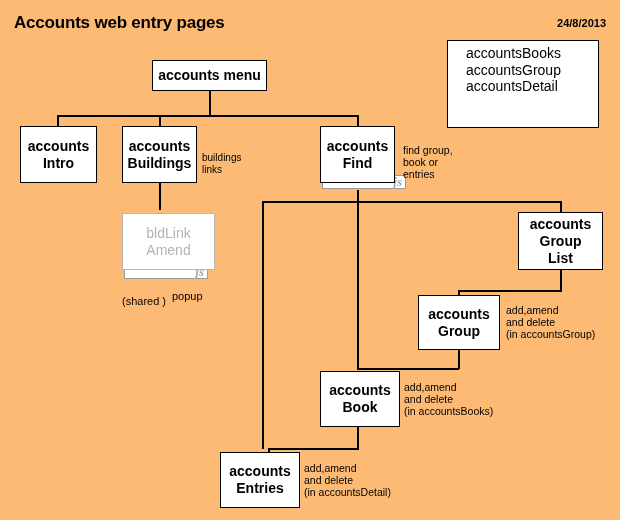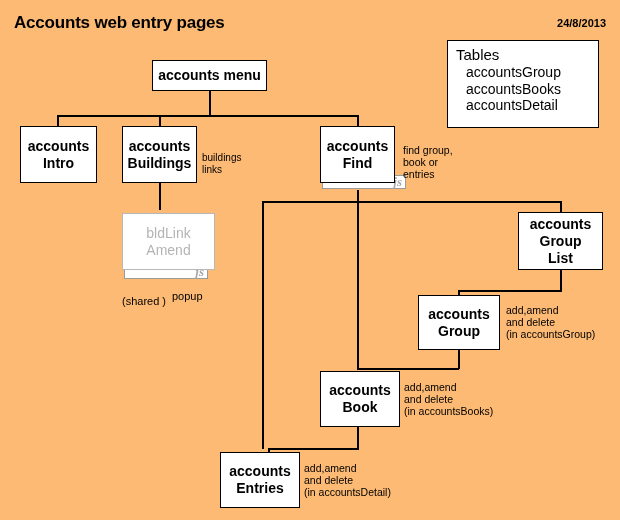--- a/index.html
+++ b/index.html
@@ -155,23 +155,22 @@
 </style>
 </head>
 <body>
 
 <div id="canvas">
 
   <div class="title">Accounts web entry pages</div>
   <div class="date">24/8/2013</div>
 
   <div class="tables" style="left:447px; top:40px; width:152px; height:88px;">
-    <div class="hdr">Tables</div>
+    <div class="titem">accountsBooks</div>
     <div class="titem">accountsGroup</div>
-    <div class="titem">accountsBooks</div>
     <div class="titem">accountsDetail</div>
   </div>
 
   <div class="v" style="left:209px; top:90px; height:26px;"></div>
 
   <div class="h" style="left:57px; top:115px; width:301px;"></div>
 
   <div class="v" style="left:57px; top:115px; height:12px;"></div>
   <div class="v" style="left:159px; top:115px; height:12px;"></div>
   <div class="v" style="left:357px; top:115px; height:12px;"></div>

